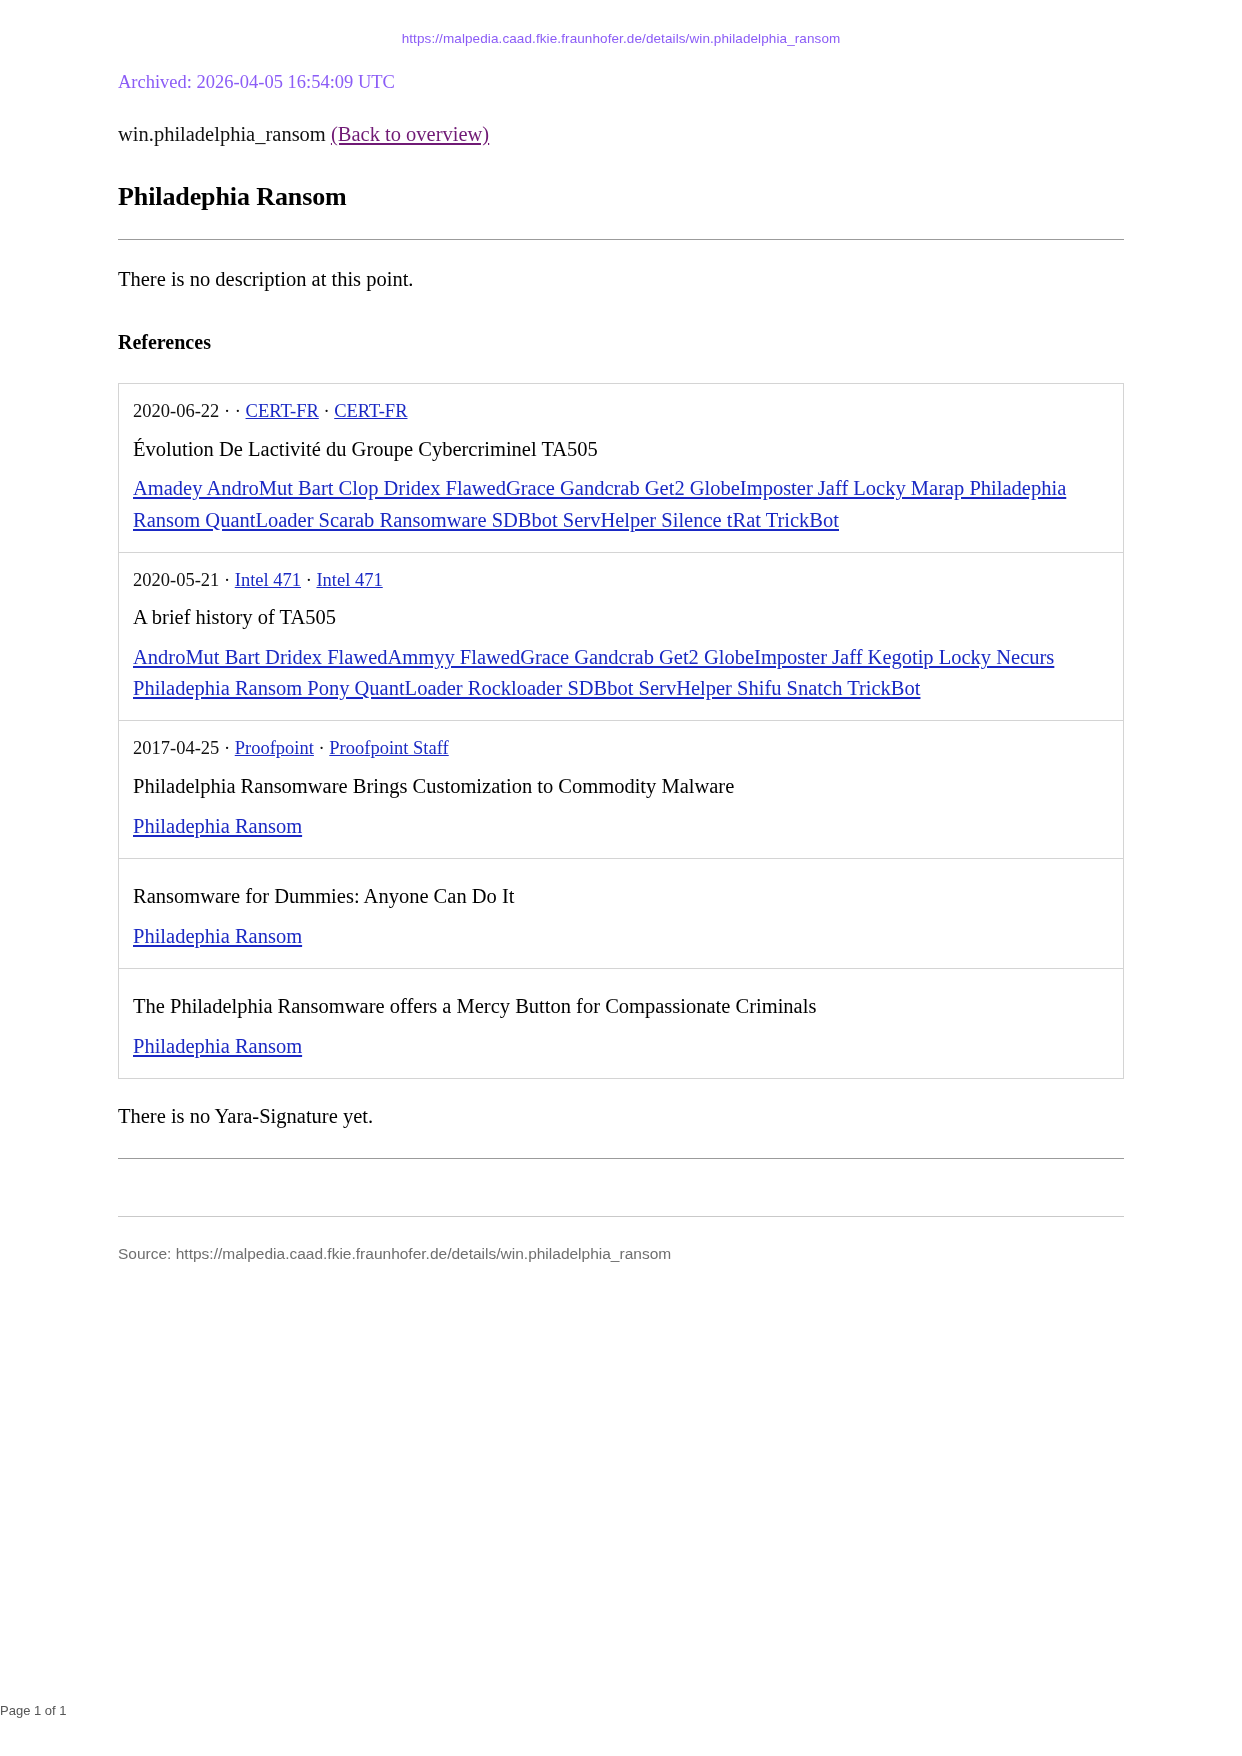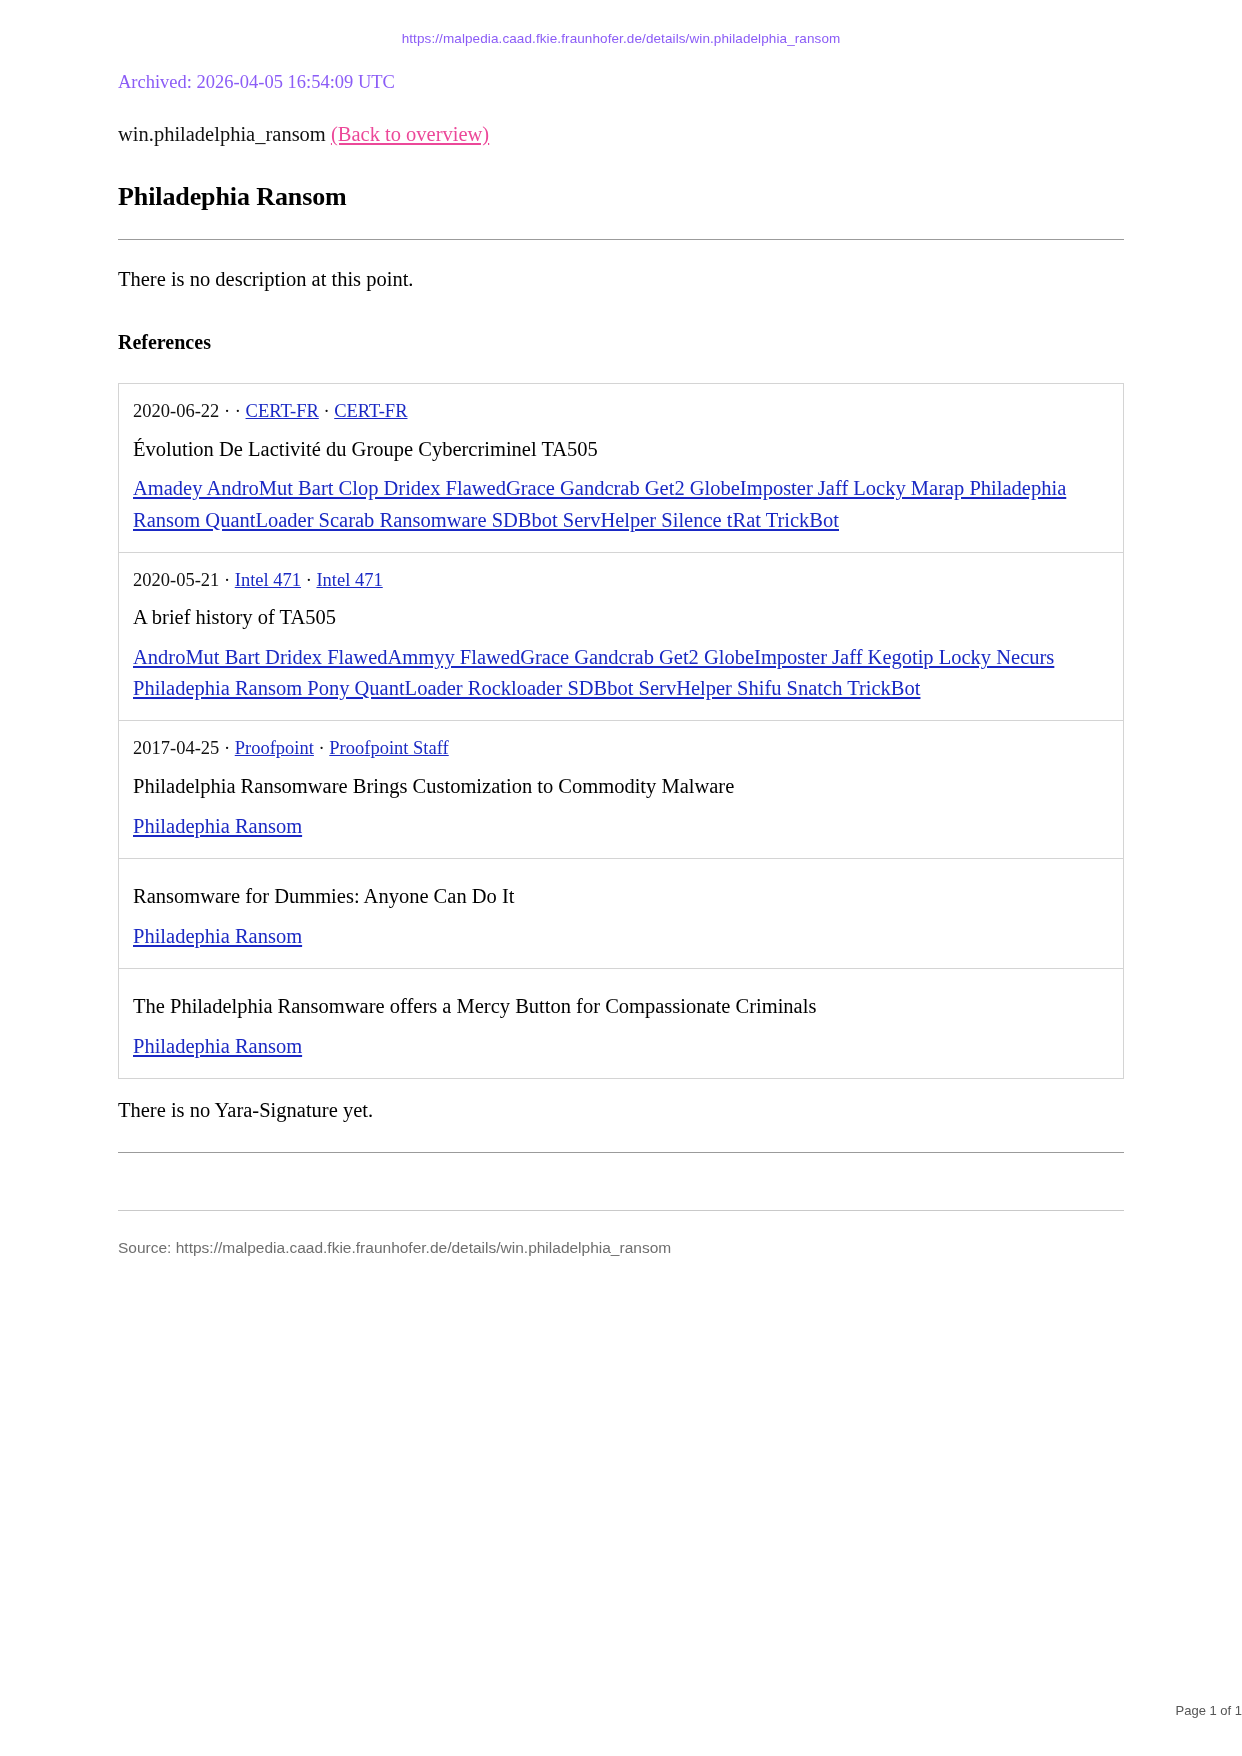--- a/index.html
+++ b/index.html
@@ -50,21 +50,21 @@
     font-size: 18.5px;
     color: #8b5cf6;
     margin-top: 26px;
   }
   .famid-line {
     font-size: 20.5px;
     color: #111111;
     margin-top: 30px;
   }
   .famid-line a {
-    color: #ec4899;
+    color: #701a75;
     text-decoration: underline;
   }
   h2.section-title {
     font-size: 26px;
     font-weight: bold;
     margin: 0;
     padding-top: 36px;
     letter-spacing: -0.1px;
   }
   hr.rule {
@@ -109,21 +109,21 @@
     margin-top: 10px;
     font-size: 20.5px;
     line-height: 1.52;
   }
   .ref-tags a {
     color: #1a29c4;
     text-decoration: underline;
   }
   .yara {
     font-size: 20.5px;
-    margin-top: 20px;
+    margin-top: 26px;
   }
   hr.rule2 {
     border: none;
     border-top: 1px solid #9b9b9b;
     margin: 30px 0 0 0;
   }
   hr.rule3 {
     border: none;
     border-top: 1px solid #c9c9c9;
     margin: 57px 0 0 0;
@@ -132,21 +132,21 @@
     font-family: "Liberation Sans", sans-serif;
     font-size: 15.5px;
     color: #6f6f6f;
     margin-top: 28px;
   }
   .footer-page {
     position: absolute;
     left: 0;
     right: 0;
     bottom: 38px;
-    text-align: right;
+    text-align: left;
     font-family: "Liberation Sans", sans-serif;
     font-size: 13px;
     color: #555;
   }
   .sep { color: #111; }
 </style>
 </head>
 <body>
 
 <div class="page">

